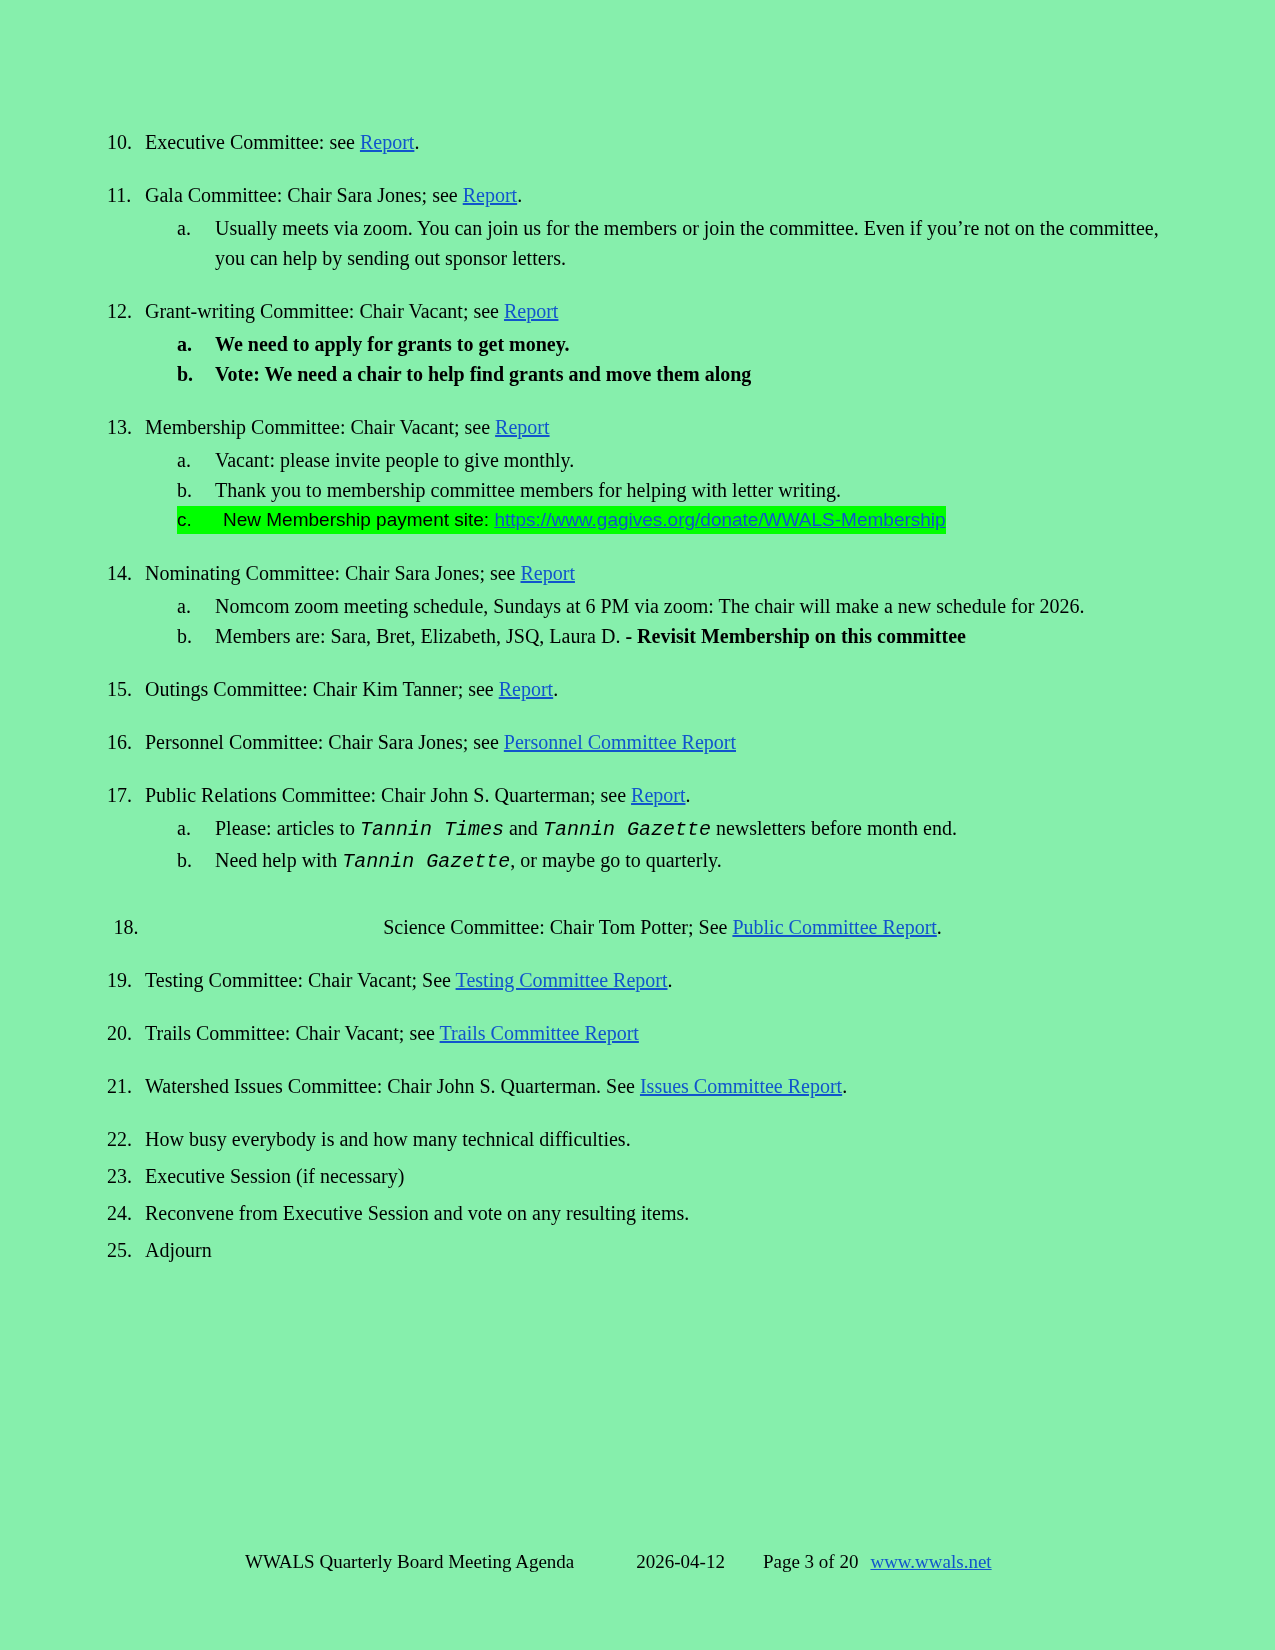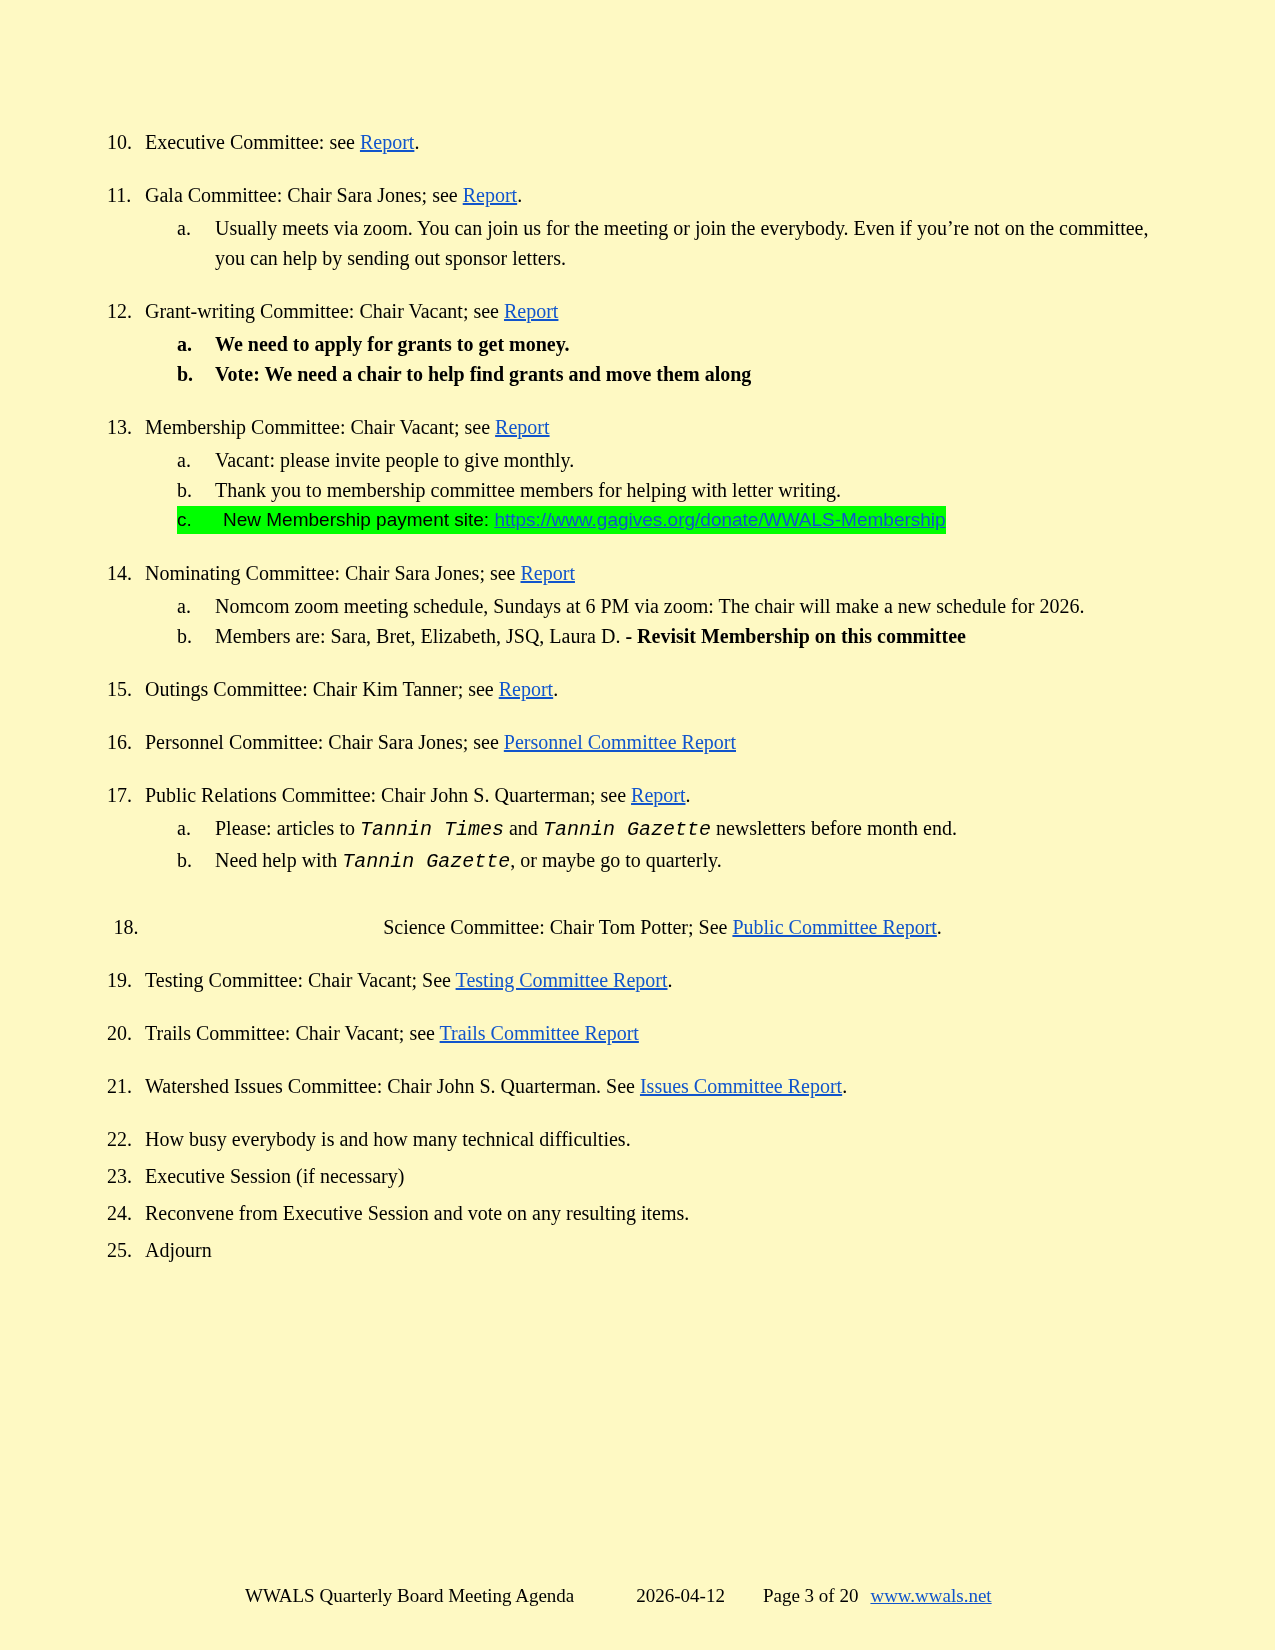--- a/index.html
+++ b/index.html
@@ -1,17 +1,17 @@
 <!DOCTYPE html>
 <html><head>
 <meta charset="utf-8">
 <style>
   html,body{margin:0;padding:0;background:#e8e8e8;}
   .page{
-    position:relative;width:1275px;height:1650px;margin:0 auto;background:#fef9c3;
+    position:relative;width:1275px;height:1650px;margin:0 auto;background:#86efac;
     font-family:"Liberation Serif","DejaVu Serif",serif;font-size:20px;line-height:30px;color:#000000;
     overflow:hidden;
   }
   .content{position:absolute;left:107px;top:127px;width:1073px;}
   .item{display:flex;margin-top:23px;}
   .item.first{margin-top:0;}
   .item.xgap{margin-top:35px;text-align:center;}
   .item.compact{margin-top:7px;}
   .num{flex:0 0 38px;}
   .body{flex:1;min-width:0;}
@@ -20,21 +20,21 @@
   .letter{flex:0 0 38px;}
   .stext{flex:1;min-width:0;}
   .bold{font-weight:bold;}
   .it{font-style:italic;font-family:Liberation Mono, monospace;}
   .lnk{color:#1155CC;text-decoration:underline;cursor:pointer;}
   .sub.hl{
     font-family:"Liberation Sans","DejaVu Sans",sans-serif;font-size:19px;line-height:28px;
     background:#00FF00;width:fit-content;margin-top:1px;margin-bottom:1px;
   }
   .sub.hl .stext{flex:0 1 auto;margin-left:8px;}
-  .footer{position:absolute;left:245px;top:1584px;font-size:19px;line-height:24px;white-space:nowrap;}
+  .footer{position:absolute;left:245px;top:1550px;font-size:19px;line-height:24px;white-space:nowrap;}
   .footer .fdate{margin-left:62px;}
   .footer .fpage{margin-left:38px;}
   .footer .flink{margin-left:12px;}
 </style>
 </head>
 <body>
 
 <div class="page">
   <div class="content">
 
@@ -45,21 +45,21 @@
         </div>
     </div>
 
     <div class="item">
       <div class="num">11.</div>
       <div class="body">
         <div><span>Gala Committee: Chair Sara Jones; see </span><a class="lnk">Report</a><span>.</span></div>
         <div class="subs">
           <div class="sub">
             <span class="letter">a.</span>
-            <span class="stext">Usually meets via zoom. You can join us for the meeting or join the everybody. Even if you’re not on the committee, you can help by sending out sponsor letters.</span>
+            <span class="stext">Usually meets via zoom. You can join us for the members or join the committee. Even if you’re not on the committee, you can help by sending out sponsor letters.</span>
           </div>
         </div>
       </div>
     </div>
 
     <div class="item">
       <div class="num">12.</div>
       <div class="body">
         <div><span>Grant-writing Committee: Chair Vacant; see </span><a class="lnk">Report</a><span></span></div>
         <div class="subs">

